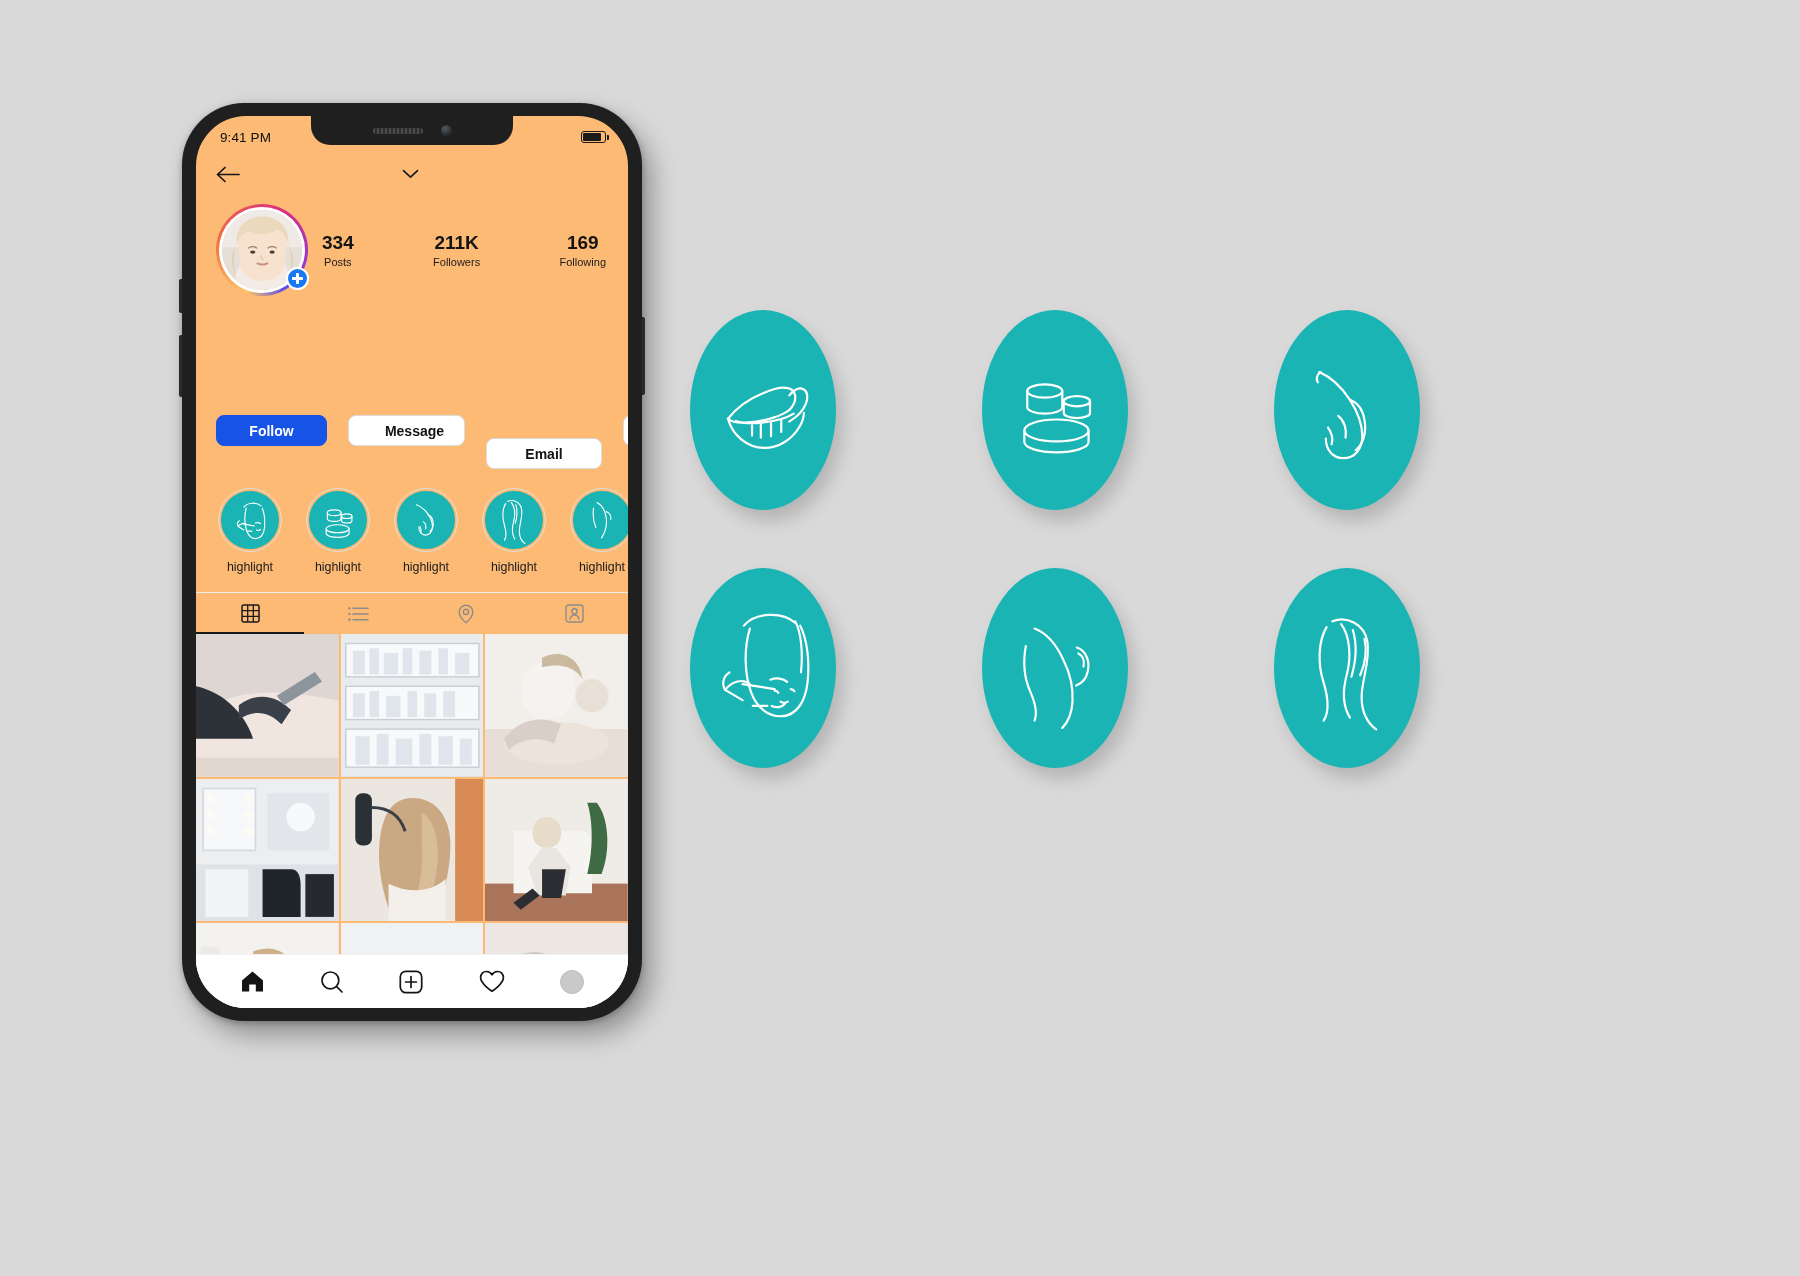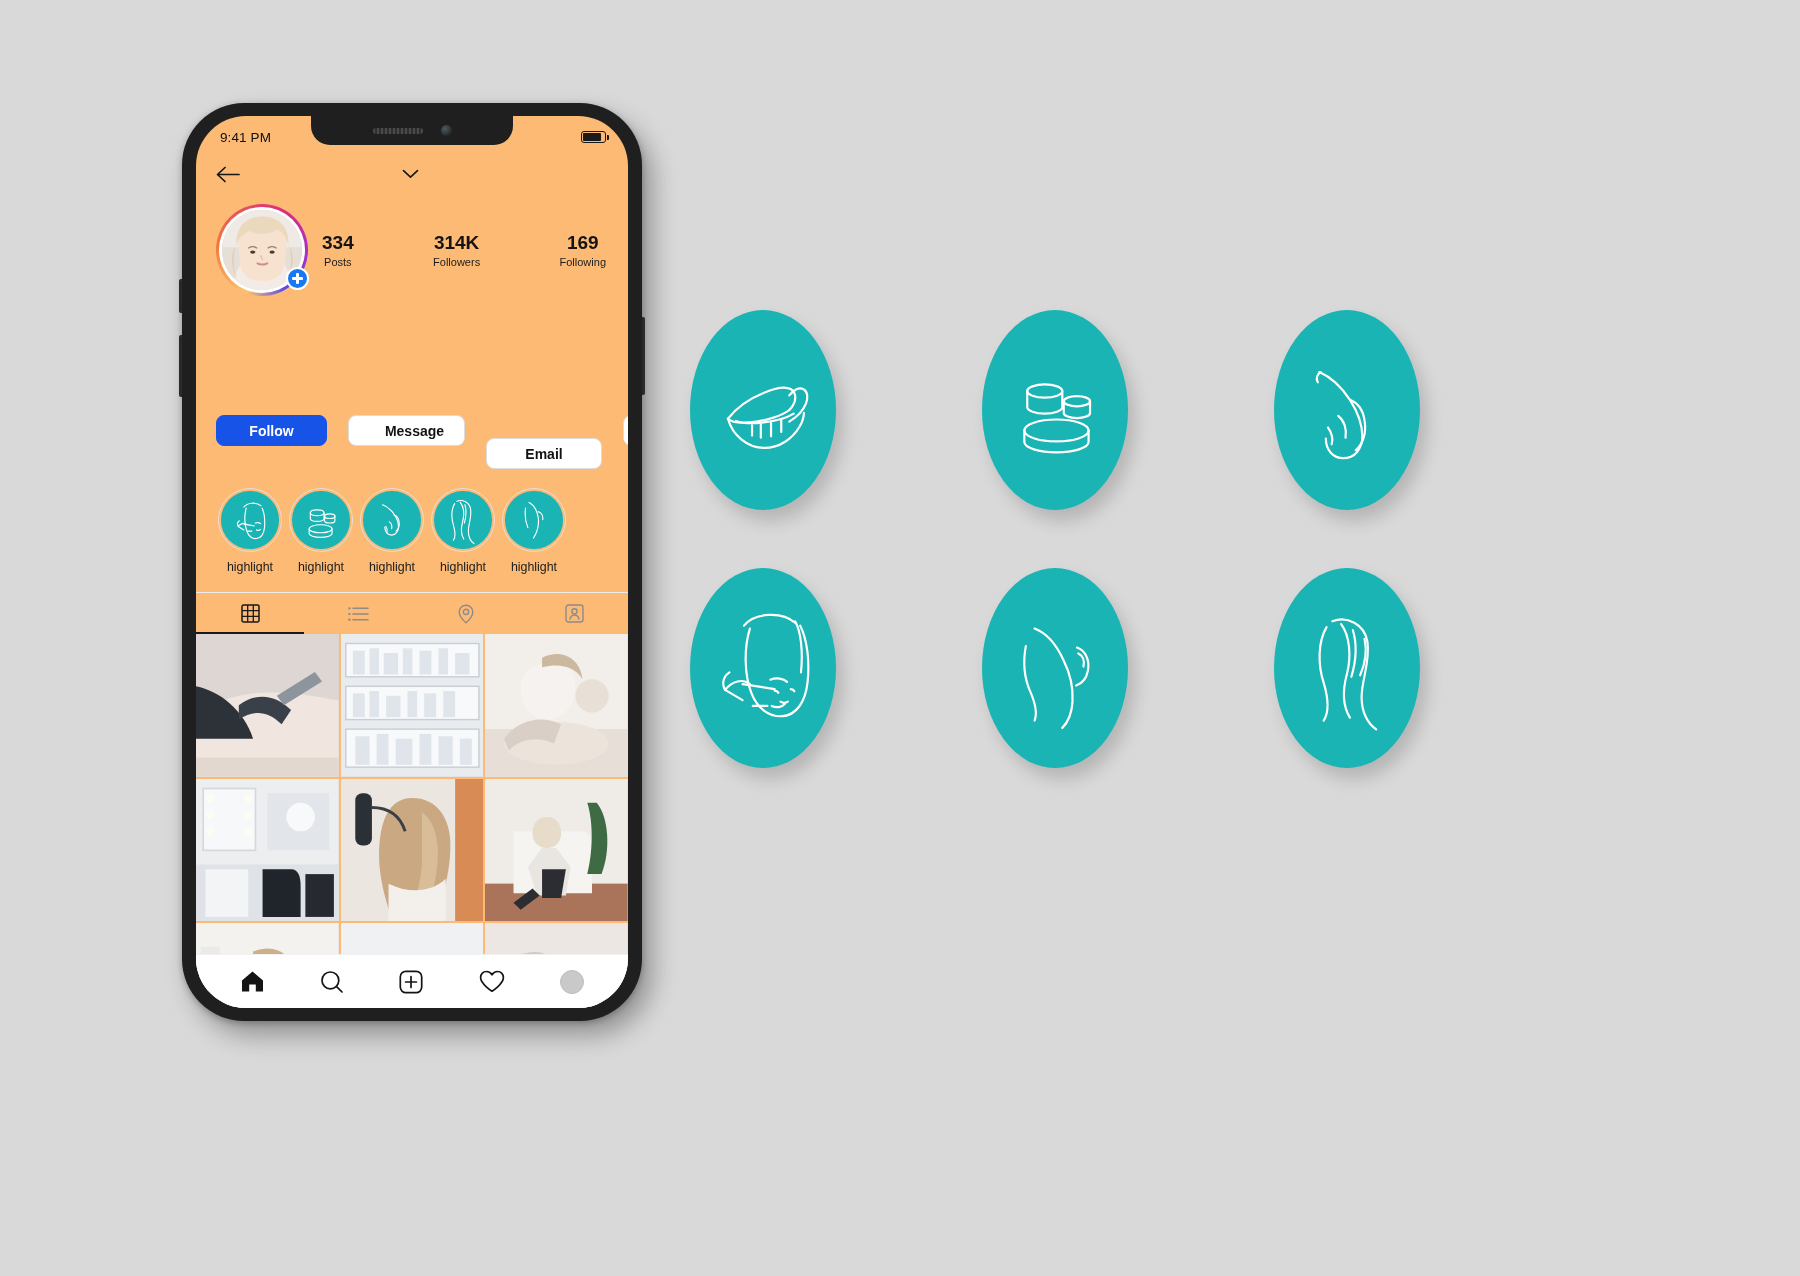--- a/index.html
+++ b/index.html
@@ -91,21 +91,21 @@
   .btn { height:31px; border-radius:8px; font-size:14px; font-weight:bold;
     display:flex; align-items:center; justify-content:center; cursor:pointer;
     border:1px solid #dcdcdc; background:#fff; color:#131313; }
   .btn-follow { background:#1853e8; border-color:#1853e8; color:#fff;
     flex:0 0 111px; }
   .btn-message { flex:0 0 117px;padding-left:16px; }
   .btn-email { flex:0 0 116px;margin-top:46px; }
   .btn-caret { flex:0 0 35px; }
 
   
-  .highlights { display:flex; gap:7px; padding: 19px 0 0 22px; overflow:hidden; }
+  .highlights { display:flex; gap:24px; padding: 19px 0 0 22px; overflow:hidden; }
   .hl { width:64px; flex:0 0 auto; text-align:center; cursor:pointer; }
   .hl-circle { width:64px; height:64px; border-radius:50%;
     border:1.6px solid #e6dedd; padding:2.4px; }
   .hl-circle > div { width:100%; height:100%; border-radius:50%;
     background:#1ab4b4; overflow:hidden; }
   .hl-circle svg { width:100%; height:100%; display:block; }
   .hl-label { font-size:12.4px; color:#1c1c1c; margin-top:8px; white-space:nowrap; }
 
   
   .tabs { display:flex; margin-top:18px; border-top:1px solid #ececec; height:42px; }
@@ -198,21 +198,21 @@
           </div>
           <div class="plus-badge"></div>
         </div>
 
         <div class="stats">
           <div class="stat">
             <div class="num">334</div>
             <div class="lbl">Posts</div>
           </div>
           <div class="stat">
-            <div class="num">314K</div>
+            <div class="num">211K</div>
             <div class="lbl">Followers</div>
           </div>
           <div class="stat">
             <div class="num">169</div>
             <div class="lbl">Following</div>
           </div>
         </div>
       </div>
 
       <div class="actions">

